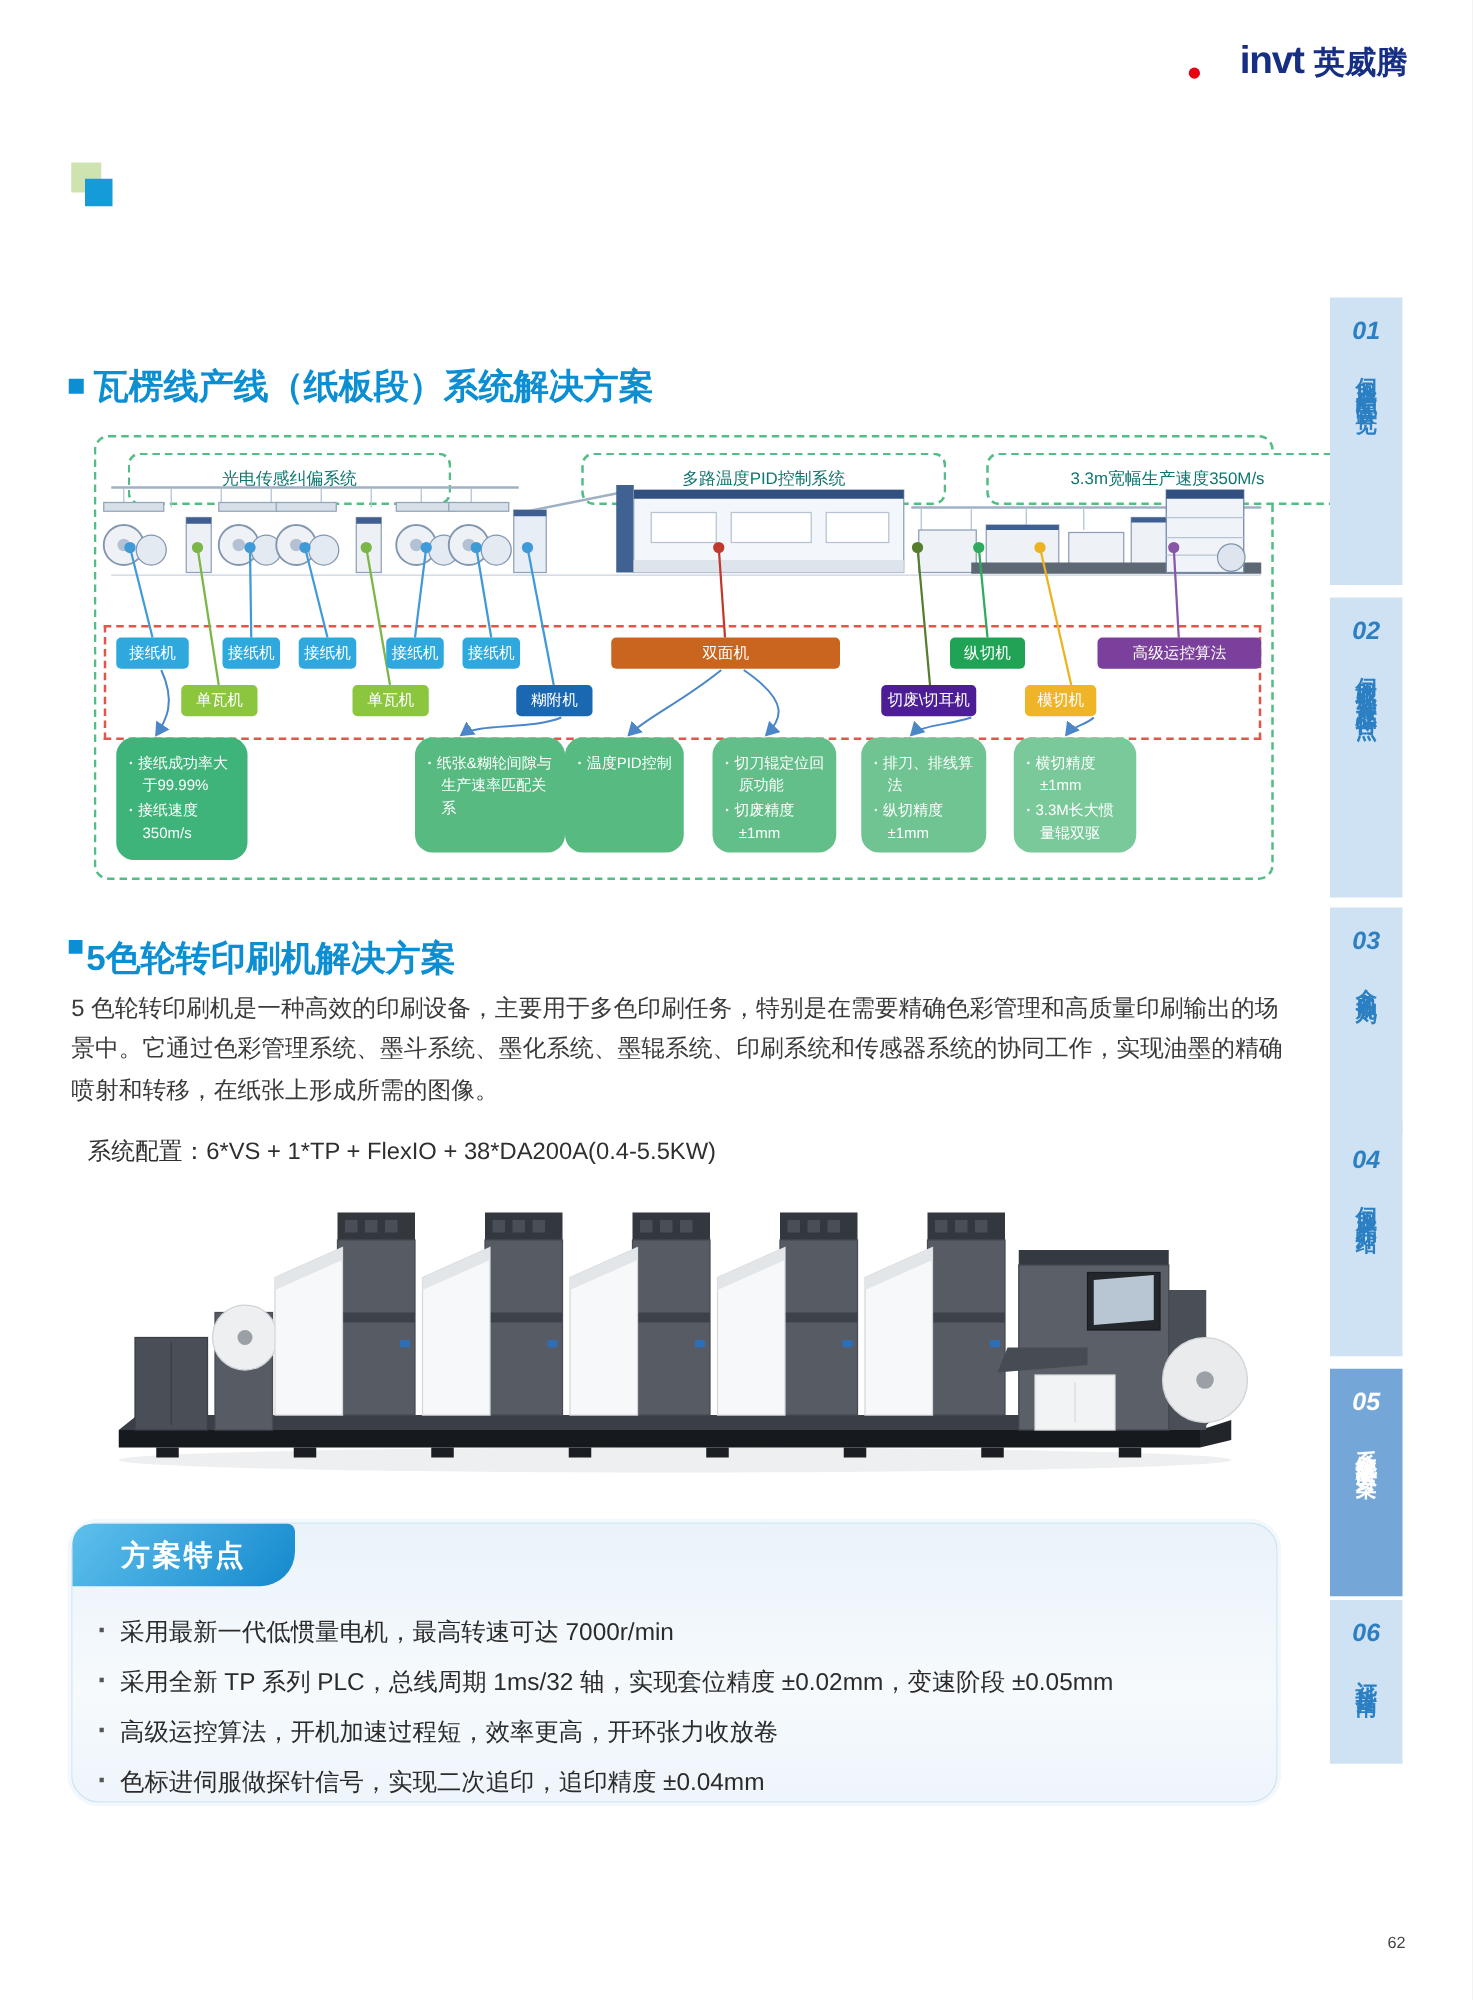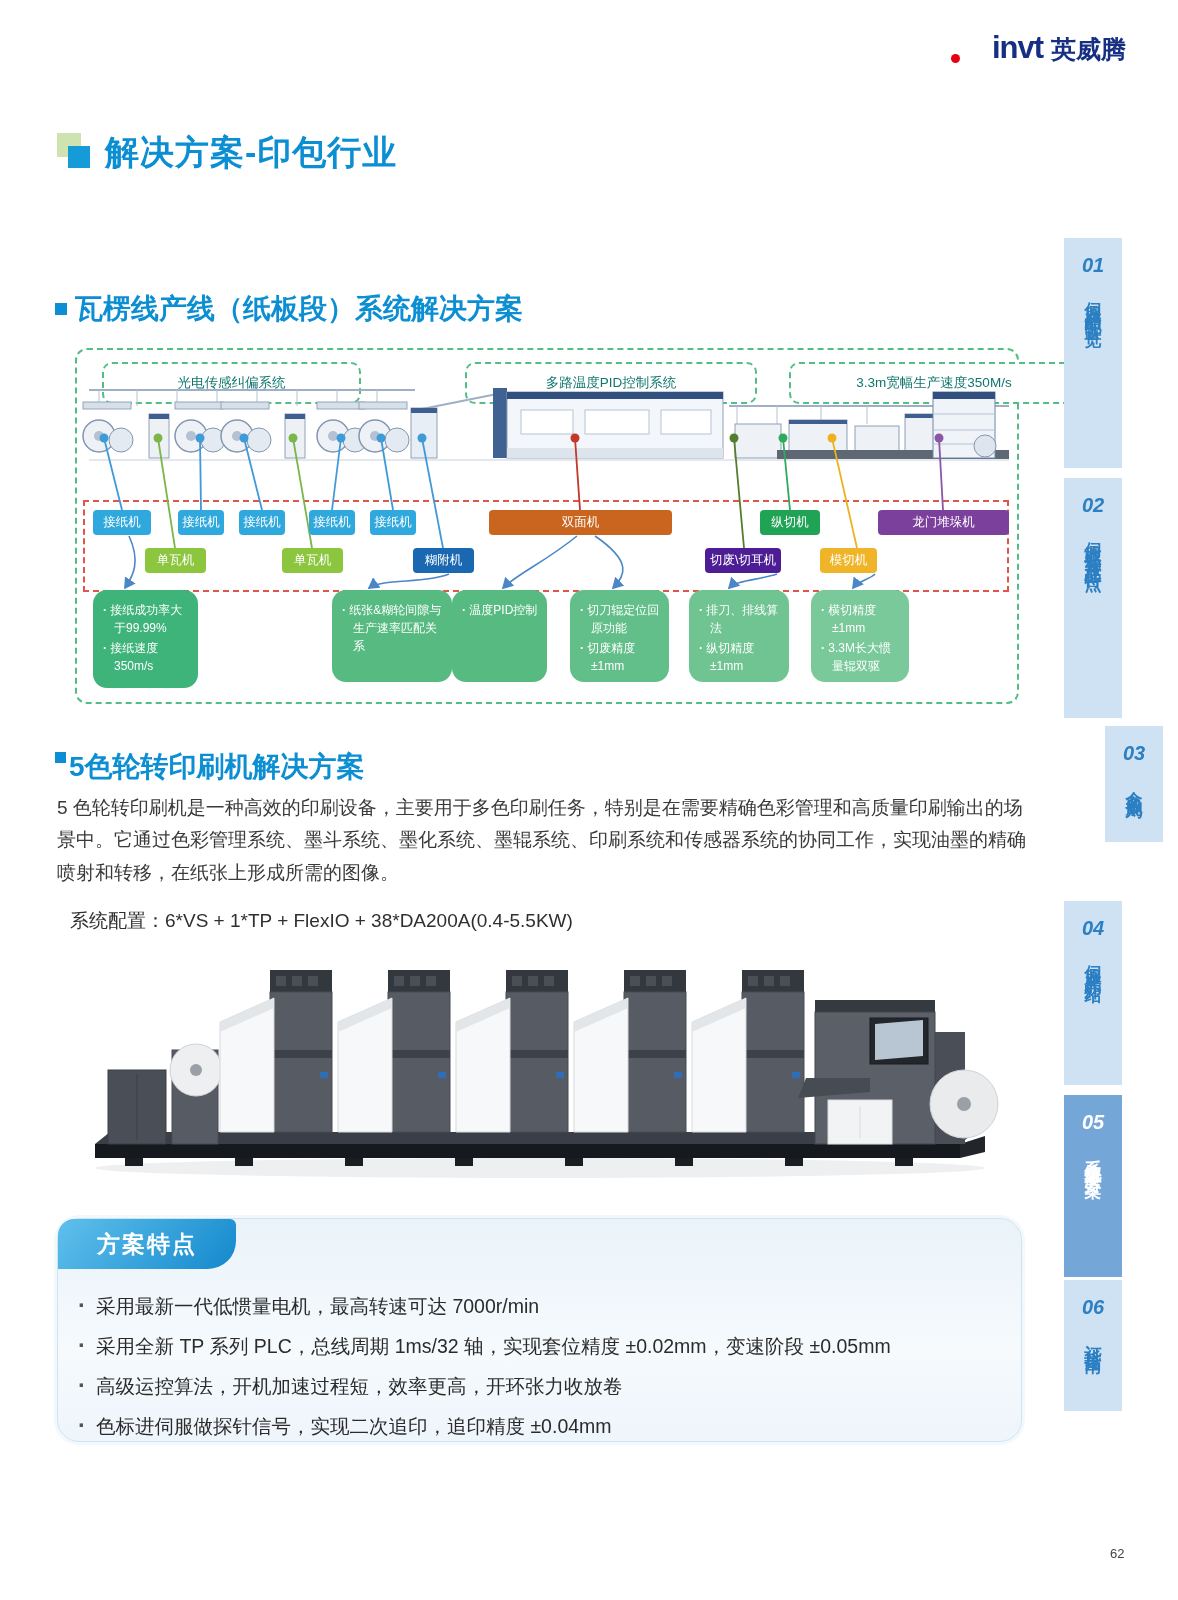--- a/index.html
+++ b/index.html
@@ -70,21 +70,20 @@
     <span class="logo-latin">invt</span>
     <span class="logo-cn">英威腾</span>
     <span class="logo-dot"></span>
   </div>
 
   <div class="title-row">
     <span class="title-marker">
       <span class="tm-green"></span>
       <span class="tm-blue"></span>
     </span>
-    <span class="page-title">解决方案-印包行业</span>
   </div>
 
 
   <div class="sec-head sec1">
     <span class="sq"></span>
     <span>瓦楞线产线（纸板段）系统解决方案</span>
   </div>
 
   <div class="diagram">
 
@@ -226,21 +225,21 @@
 
     <div class="red-zone"></div>
 
     <div class="mlabel mrow1" style="left: 16px; width: 58px; background: rgb(47, 168, 222);">接纸机</div>
     <div class="mlabel mrow1" style="left: 101px; width: 46px; background: rgb(47, 168, 222);">接纸机</div>
     <div class="mlabel mrow1" style="left: 162px; width: 46px; background: rgb(47, 168, 222);">接纸机</div>
     <div class="mlabel mrow1" style="left: 232px; width: 46px; background: rgb(47, 168, 222);">接纸机</div>
     <div class="mlabel mrow1" style="left: 293px; width: 46px; background: rgb(47, 168, 222);">接纸机</div>
     <div class="mlabel mrow1" style="left: 412px; width: 183px; background: rgb(201, 101, 30);">双面机</div>
     <div class="mlabel mrow1" style="left: 683px; width: 60px; background: rgb(33, 163, 86);">纵切机</div>
-    <div class="mlabel mrow1" style="left: 801px; width: 131px; background: rgb(123, 63, 156);">龙门堆垛机</div>
+    <div class="mlabel mrow1" style="left: 801px; width: 131px; background: rgb(123, 63, 156);">高级运控算法</div>
 
     <div class="mlabel mrow2" style="left: 68px; width: 61px; background: rgb(140, 198, 63);">单瓦机</div>
     <div class="mlabel mrow2" style="left: 205px; width: 61px; background: rgb(140, 198, 63);">单瓦机</div>
     <div class="mlabel mrow2" style="left: 336px; width: 61px; background: rgb(26, 103, 178);">糊附机</div>
     <div class="mlabel mrow2" style="left: 628px; width: 76px; background: #4c1d95;">切废\切耳机</div>
     <div class="mlabel mrow2" style="left: 743px; width: 57px; background: rgb(240, 180, 41);">模切机</div>
 
     <div class="benefit" style="left: 16px; width: 105px; height: 98px; background: rgb(62, 179, 122);">
       <div class="b-item">接纸成功率大于99.99%</div>
       <div class="b-item">接纸速度350m/s</div>
@@ -377,21 +376,21 @@
   </div>
 
   <div class="side-tab" style="top:238px;height:230px;">
     <span class="tab-num">01</span>
     <span class="tab-label">伺服产品配置一览</span>
   </div>
   <div class="side-tab" style="top:478px;height:240px;">
     <span class="tab-num">02</span>
     <span class="tab-label">伺服驱动器产品特点</span>
   </div>
-  <div class="side-tab" style="top:726px;height:116px;margin-left:41px;">
+  <div class="side-tab" style="top:726px;height:180px;">
     <span class="tab-num">03</span>
     <span class="tab-label">命名规则</span>
   </div>
   <div class="side-tab" style="top:901px;height:184px;">
     <span class="tab-num">04</span>
     <span class="tab-label">伺服产品介绍</span>
   </div>
   <div class="side-tab active" style="top:1095px;height:182px;">
     <span class="tab-num">05</span>
     <span class="tab-label">系统解决方案</span>

